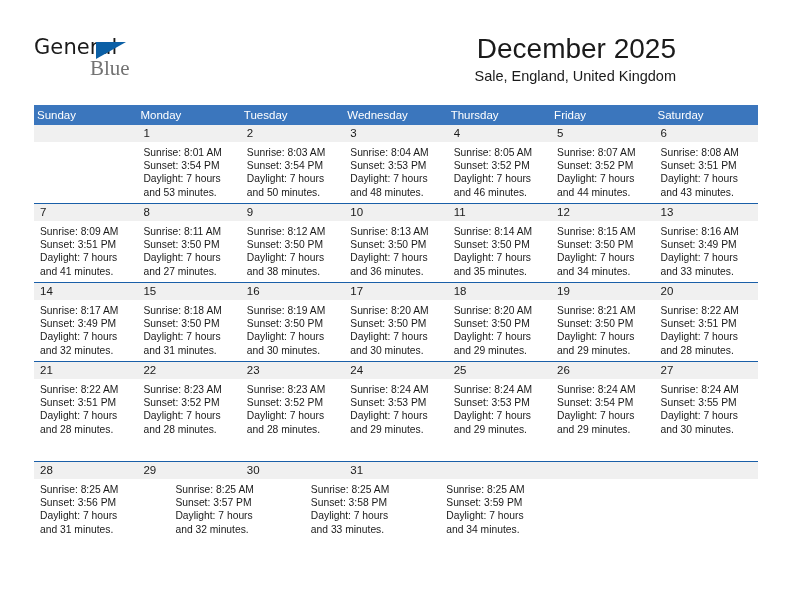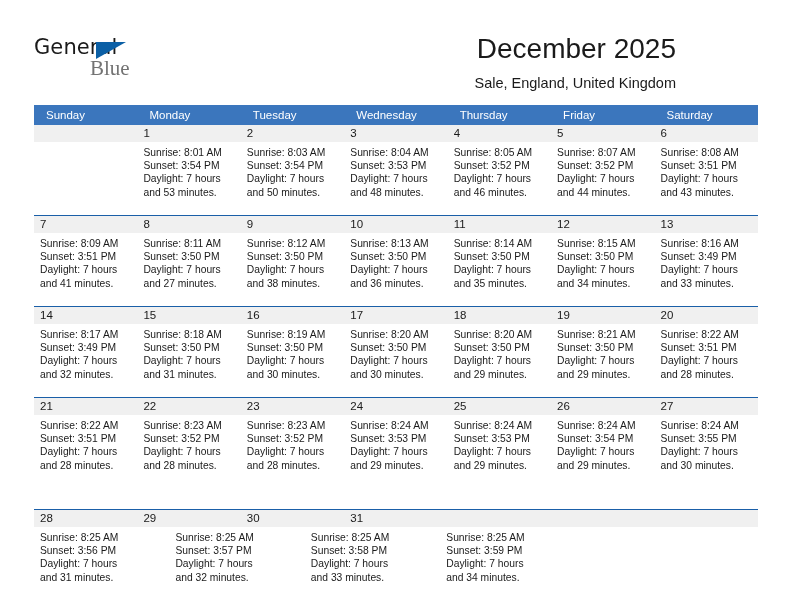--- a/index.html
+++ b/index.html
@@ -70,21 +70,20 @@
   .cal-title {
     font-size: 28px;
     color: #1a1a1a;
     line-height: 34px;
     white-space: nowrap;
   }
   .cal-subtitle {
     font-size: 14.5px;
     color: #1a1a1a;
     line-height: 20px;
-    margin-top: 7px;
     white-space: nowrap;
   }
 
   
   .calendar {
     position: absolute;
     left: 34px;
     top: 105px;
     width: 724px;
   }
@@ -93,21 +92,21 @@
     display: flex;
     width: 100%;
     background: #3b76bd;
     height: 20px;
   }
   .weekday-cell {
     flex: 1 1 0;
     color: #ffffff;
     font-size: 11.5px;
     line-height: 20px;
-    padding-left: 12px;
+    padding-left: 3px;
     box-sizing: border-box;
     white-space: nowrap;
     overflow: hidden;
   }
 
   .week-row {
     width: 100%;
     border-top: 1.5px solid #1a5fa8;
     box-sizing: border-box;
   }
@@ -125,21 +124,21 @@
     font-size: 11.5px;
     line-height: 17px;
     padding-left: 6px;
     box-sizing: border-box;
     color: #1a1a1a;
   }
   .day-detail-band {
     display: flex;
     width: 100%;
     background: #ffffff;
-    height: 73px;
+    height: 61px;
   }
   .day-detail {
     flex: 1 1 0;
     padding: 4px 6px 0 6px;
     box-sizing: border-box;
     font-size: 10.3px;
     line-height: 13.2px;
     color: #1a1a1a;
   }
   .day-detail div {

